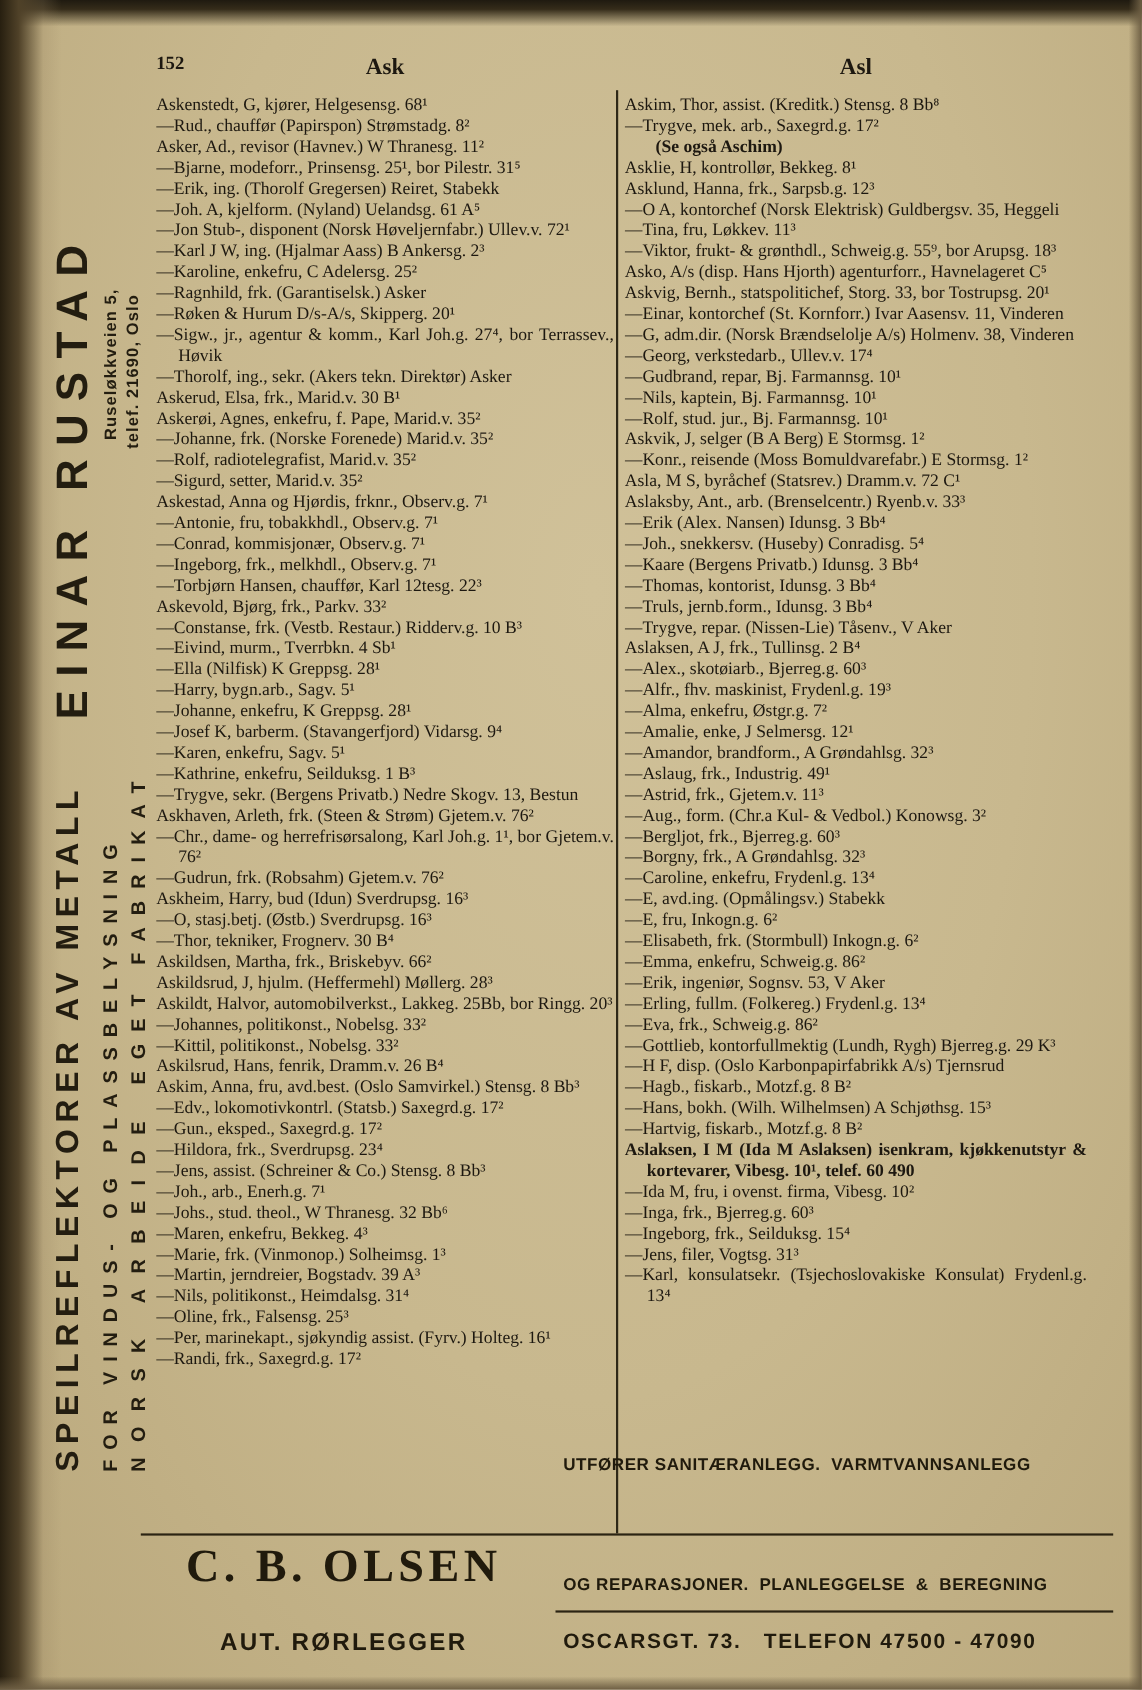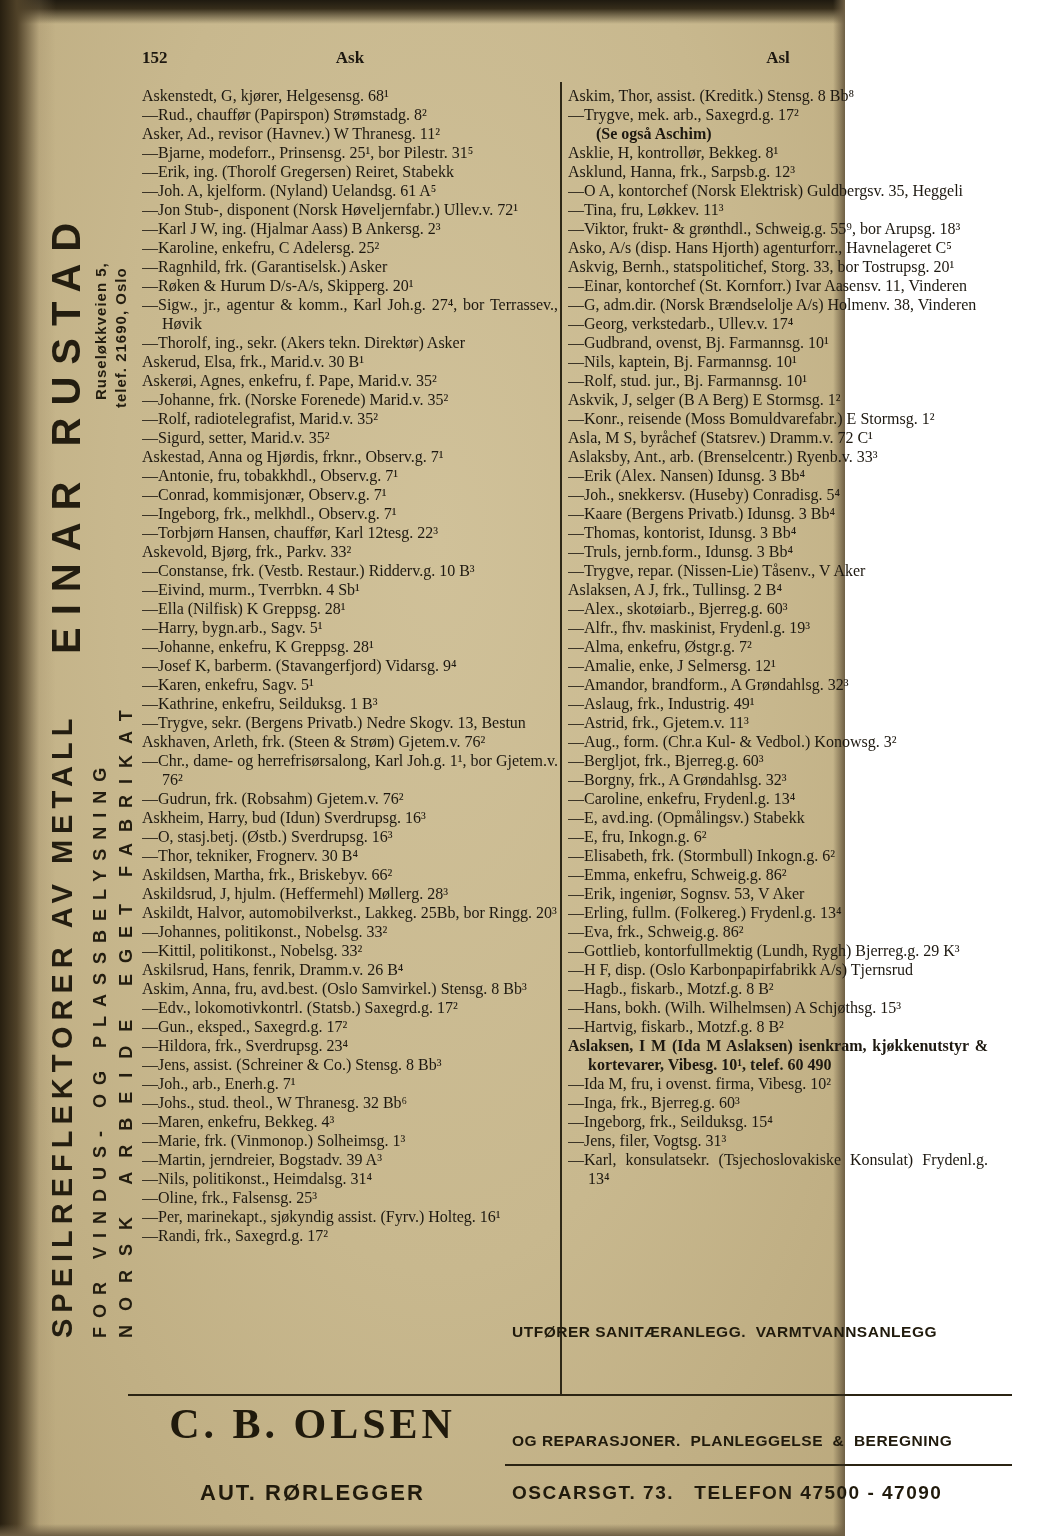--- a/index.html
+++ b/index.html
@@ -1,36 +1,36 @@
 <!DOCTYPE html>
 <html><head>
 <meta charset="utf-8">
 <style>
   * { margin:0; padding:0; box-sizing:border-box; }
   html,body { width:1038px; height:1536px; }
   body { font-family:"Liberation Serif", serif; overflow:hidden; }
 
   .sheet {
-    position:absolute; left:0; top:0; width:845px; height:1536px;
+    position:absolute; left:0; top:0; width:1038px; height:1536px;
     background: radial-gradient(ellipse at 52% 35%, #d0c199 0%, #c8b88e 52%, #b9a77b 100%);
     color:#1d1810;
   }
   .edge { position:absolute; pointer-events:none; }
   .edge-top { left:0; top:0; width:100%; height:24px;
     background:linear-gradient(180deg, #1f1a10 0%, #352c1a 35%, rgba(61,52,34,0) 100%); }
   .edge-left { left:0; top:0; width:56px; height:100%;
     background:linear-gradient(90deg, #271f10 0%, #4f4128 30%, rgba(150,130,95,.25) 70%, rgba(0,0,0,0) 100%); }
   .edge-right { right:0; top:0; width:12px; height:100%;
     background:linear-gradient(270deg, #6e5f44 0%, rgba(110,95,68,0) 100%); }
   .edge-bottom { left:0; bottom:0; width:100%; height:12px;
     background:linear-gradient(0deg, #6e5f44 0%, rgba(110,95,68,0) 100%); }
 
   
   .pagenum { position:absolute; left:142px; top:48px; font-size:17px; font-weight:bold; }
-  .colhead { position:absolute; top:48px; font-size:17px; font-weight:bold; text-align:center; }
+  .colhead { position:absolute; top:48px; font-size:21px; font-weight:bold; text-align:center; }
   .colhead.left  { left:142px; width:416px; }
   .colhead.right { left:568px; width:420px; }
 
   
   .vdivider { position:absolute; left:560px; top:82px; width:2px; height:1312px; background:#2e2817; }
   .col { position:absolute; top:86px; height:1310px; overflow:hidden; }
   #col-left  { left:142px; width:416px; }
   #col-right { left:568px; width:420px; }
   .entry {
     font-size:16px; line-height:19px; text-align:justify;
@@ -151,21 +151,21 @@
       <p class="entry">Asklie, H, kontrollør, Bekkeg. 8¹</p>
       <p class="entry">Asklund, Hanna, frk., Sarpsb.g. 12³</p>
       <p class="entry">—O A, kontorchef (Norsk Elektrisk) Guldbergsv. 35, Heggeli</p>
       <p class="entry">—Tina, fru, Løkkev. 11³</p>
       <p class="entry">—Viktor, frukt- &amp; grønthdl., Schweig.g. 55⁹, bor Arupsg. 18³</p>
       <p class="entry">Asko, A/s (disp. Hans Hjorth) agenturforr., Havnelageret C⁵</p>
       <p class="entry">Askvig, Bernh., statspolitichef, Storg. 33, bor Tostrupsg. 20¹</p>
       <p class="entry">—Einar, kontorchef (St. Kornforr.) Ivar Aasensv. 11, Vinderen</p>
       <p class="entry">—G, adm.dir. (Norsk Brændselolje A/s) Holmenv. 38, Vinderen</p>
       <p class="entry">—Georg, verkstedarb., Ullev.v. 17⁴</p>
-      <p class="entry">—Gudbrand, ovenst, Bj. Farmannsg. 10¹</p>
+      <p class="entry">—Gudbrand, repar, Bj. Farmannsg. 10¹</p>
       <p class="entry">—Nils, kaptein, Bj. Farmannsg. 10¹</p>
       <p class="entry">—Rolf, stud. jur., Bj. Farmannsg. 10¹</p>
       <p class="entry">Askvik, J, selger (B A Berg) E Stormsg. 1²</p>
       <p class="entry">—Konr., reisende (Moss Bomuldvarefabr.) E Stormsg. 1²</p>
       <p class="entry">Asla, M S, byråchef (Statsrev.) Dramm.v. 72 C¹</p>
       <p class="entry">Aslaksby, Ant., arb. (Brenselcentr.) Ryenb.v. 33³</p>
       <p class="entry">—Erik (Alex. Nansen) Idunsg. 3 Bb⁴</p>
       <p class="entry">—Joh., snekkersv. (Huseby) Conradisg. 5⁴</p>
       <p class="entry">—Kaare (Bergens Privatb.) Idunsg. 3 Bb⁴</p>
       <p class="entry">—Thomas, kontorist, Idunsg. 3 Bb⁴</p>

